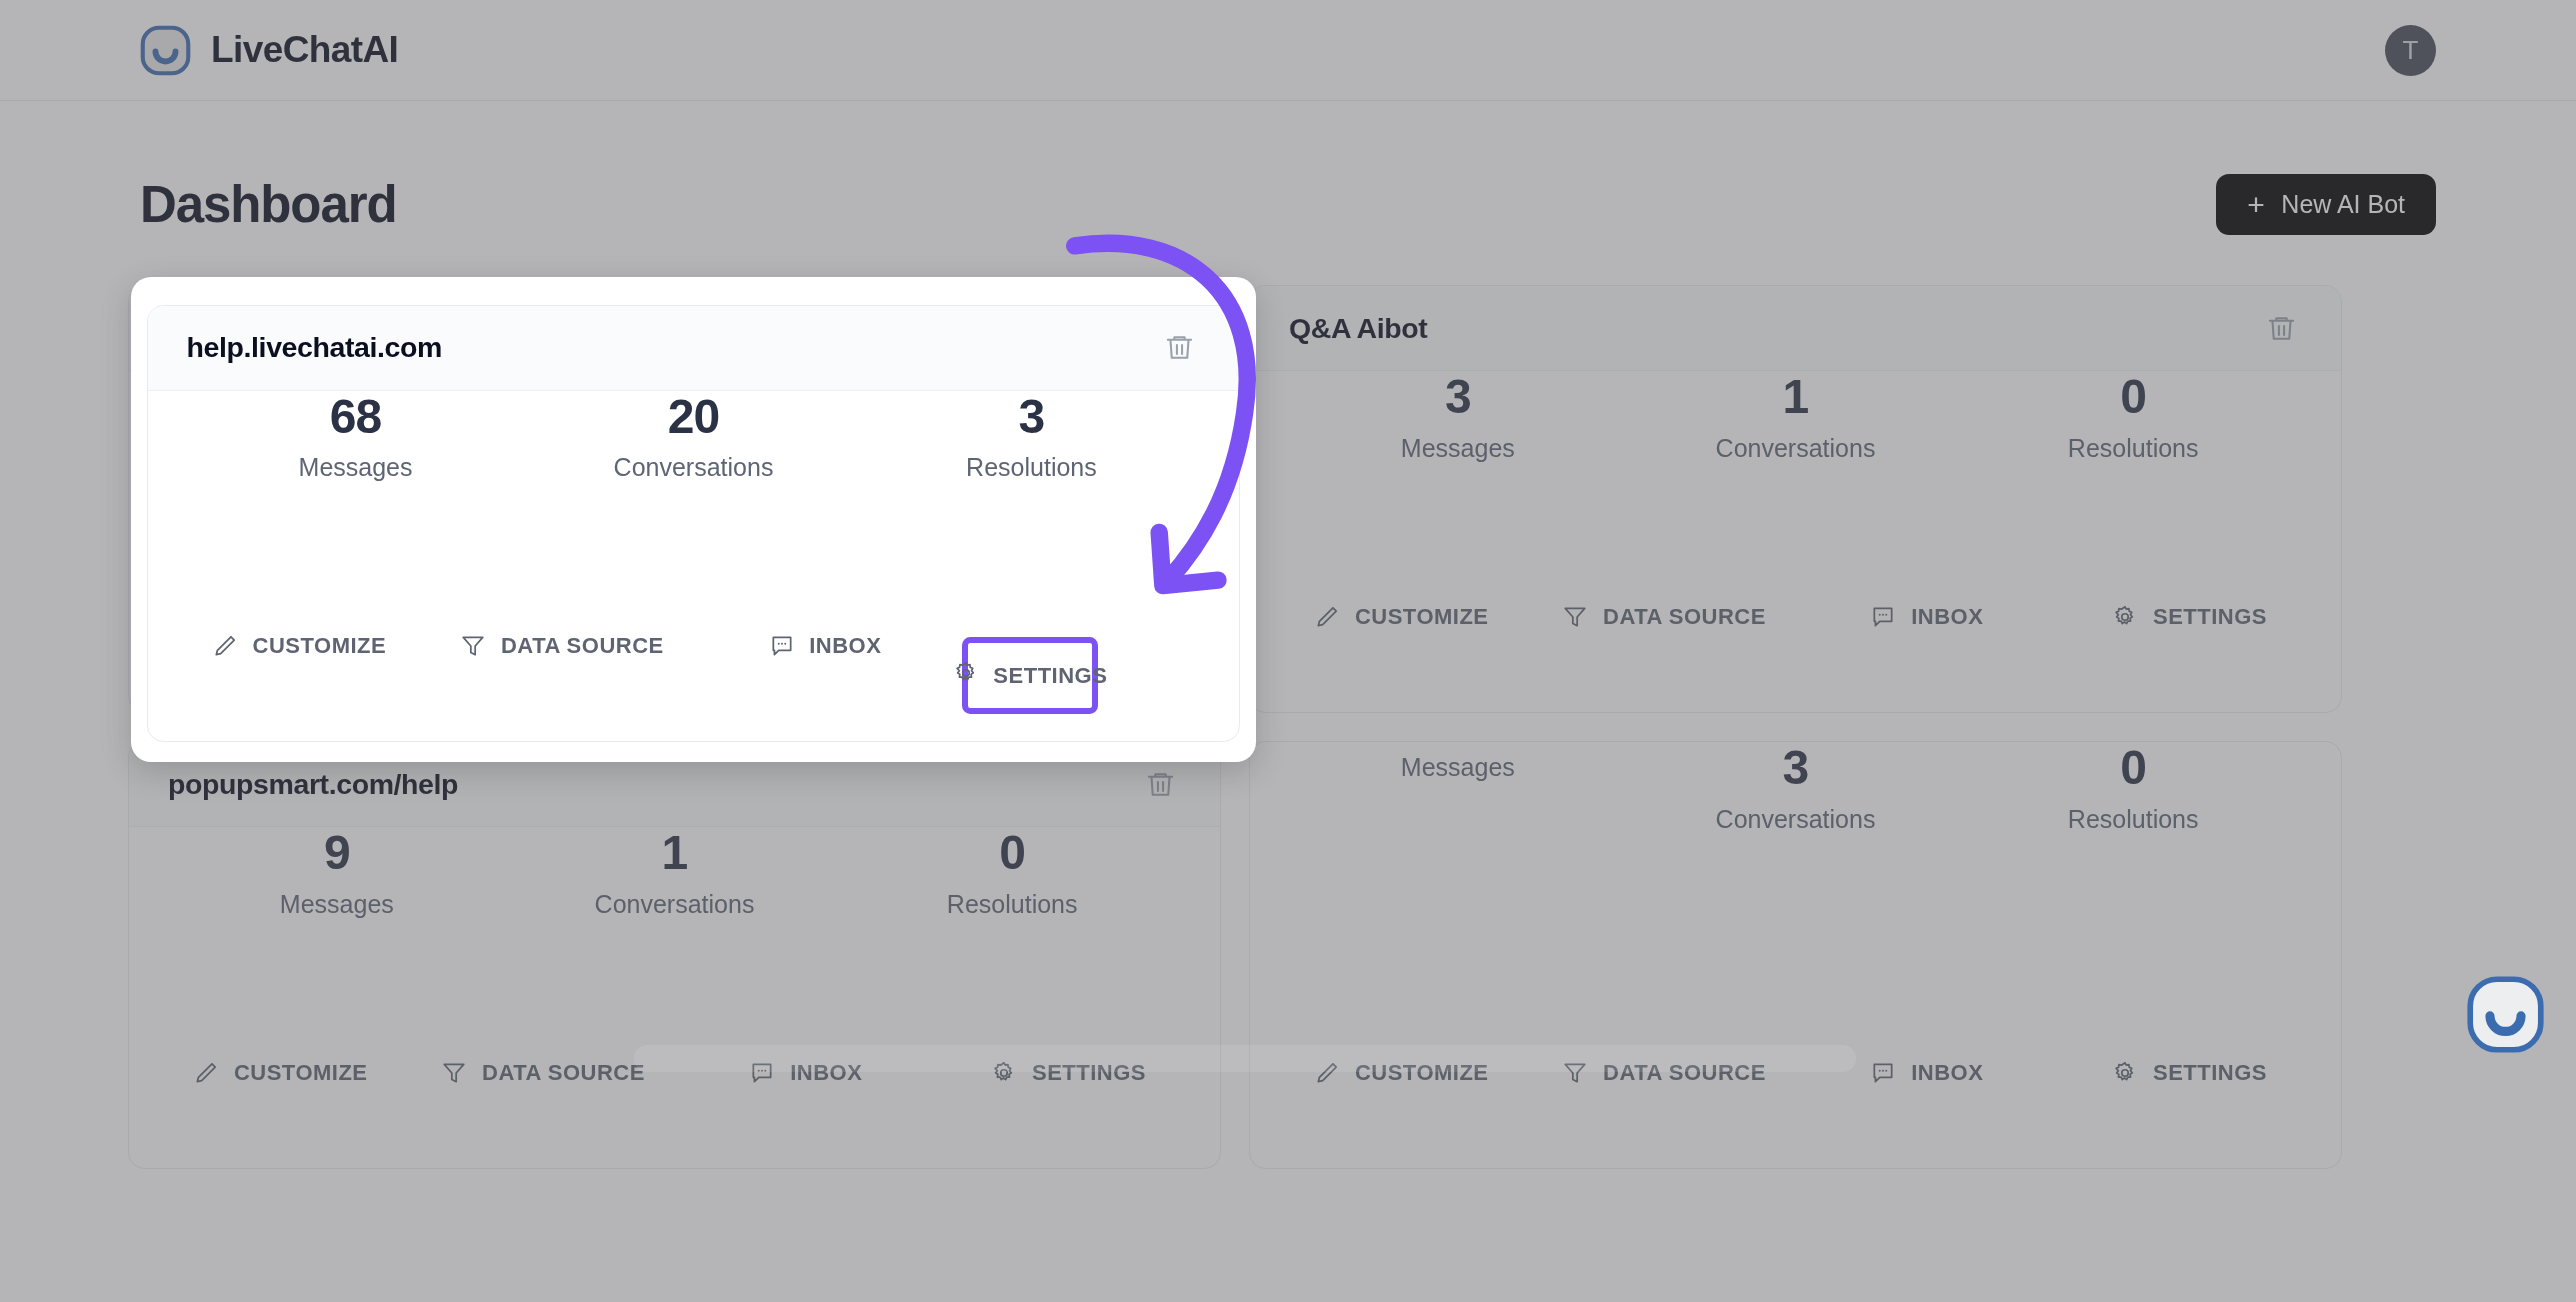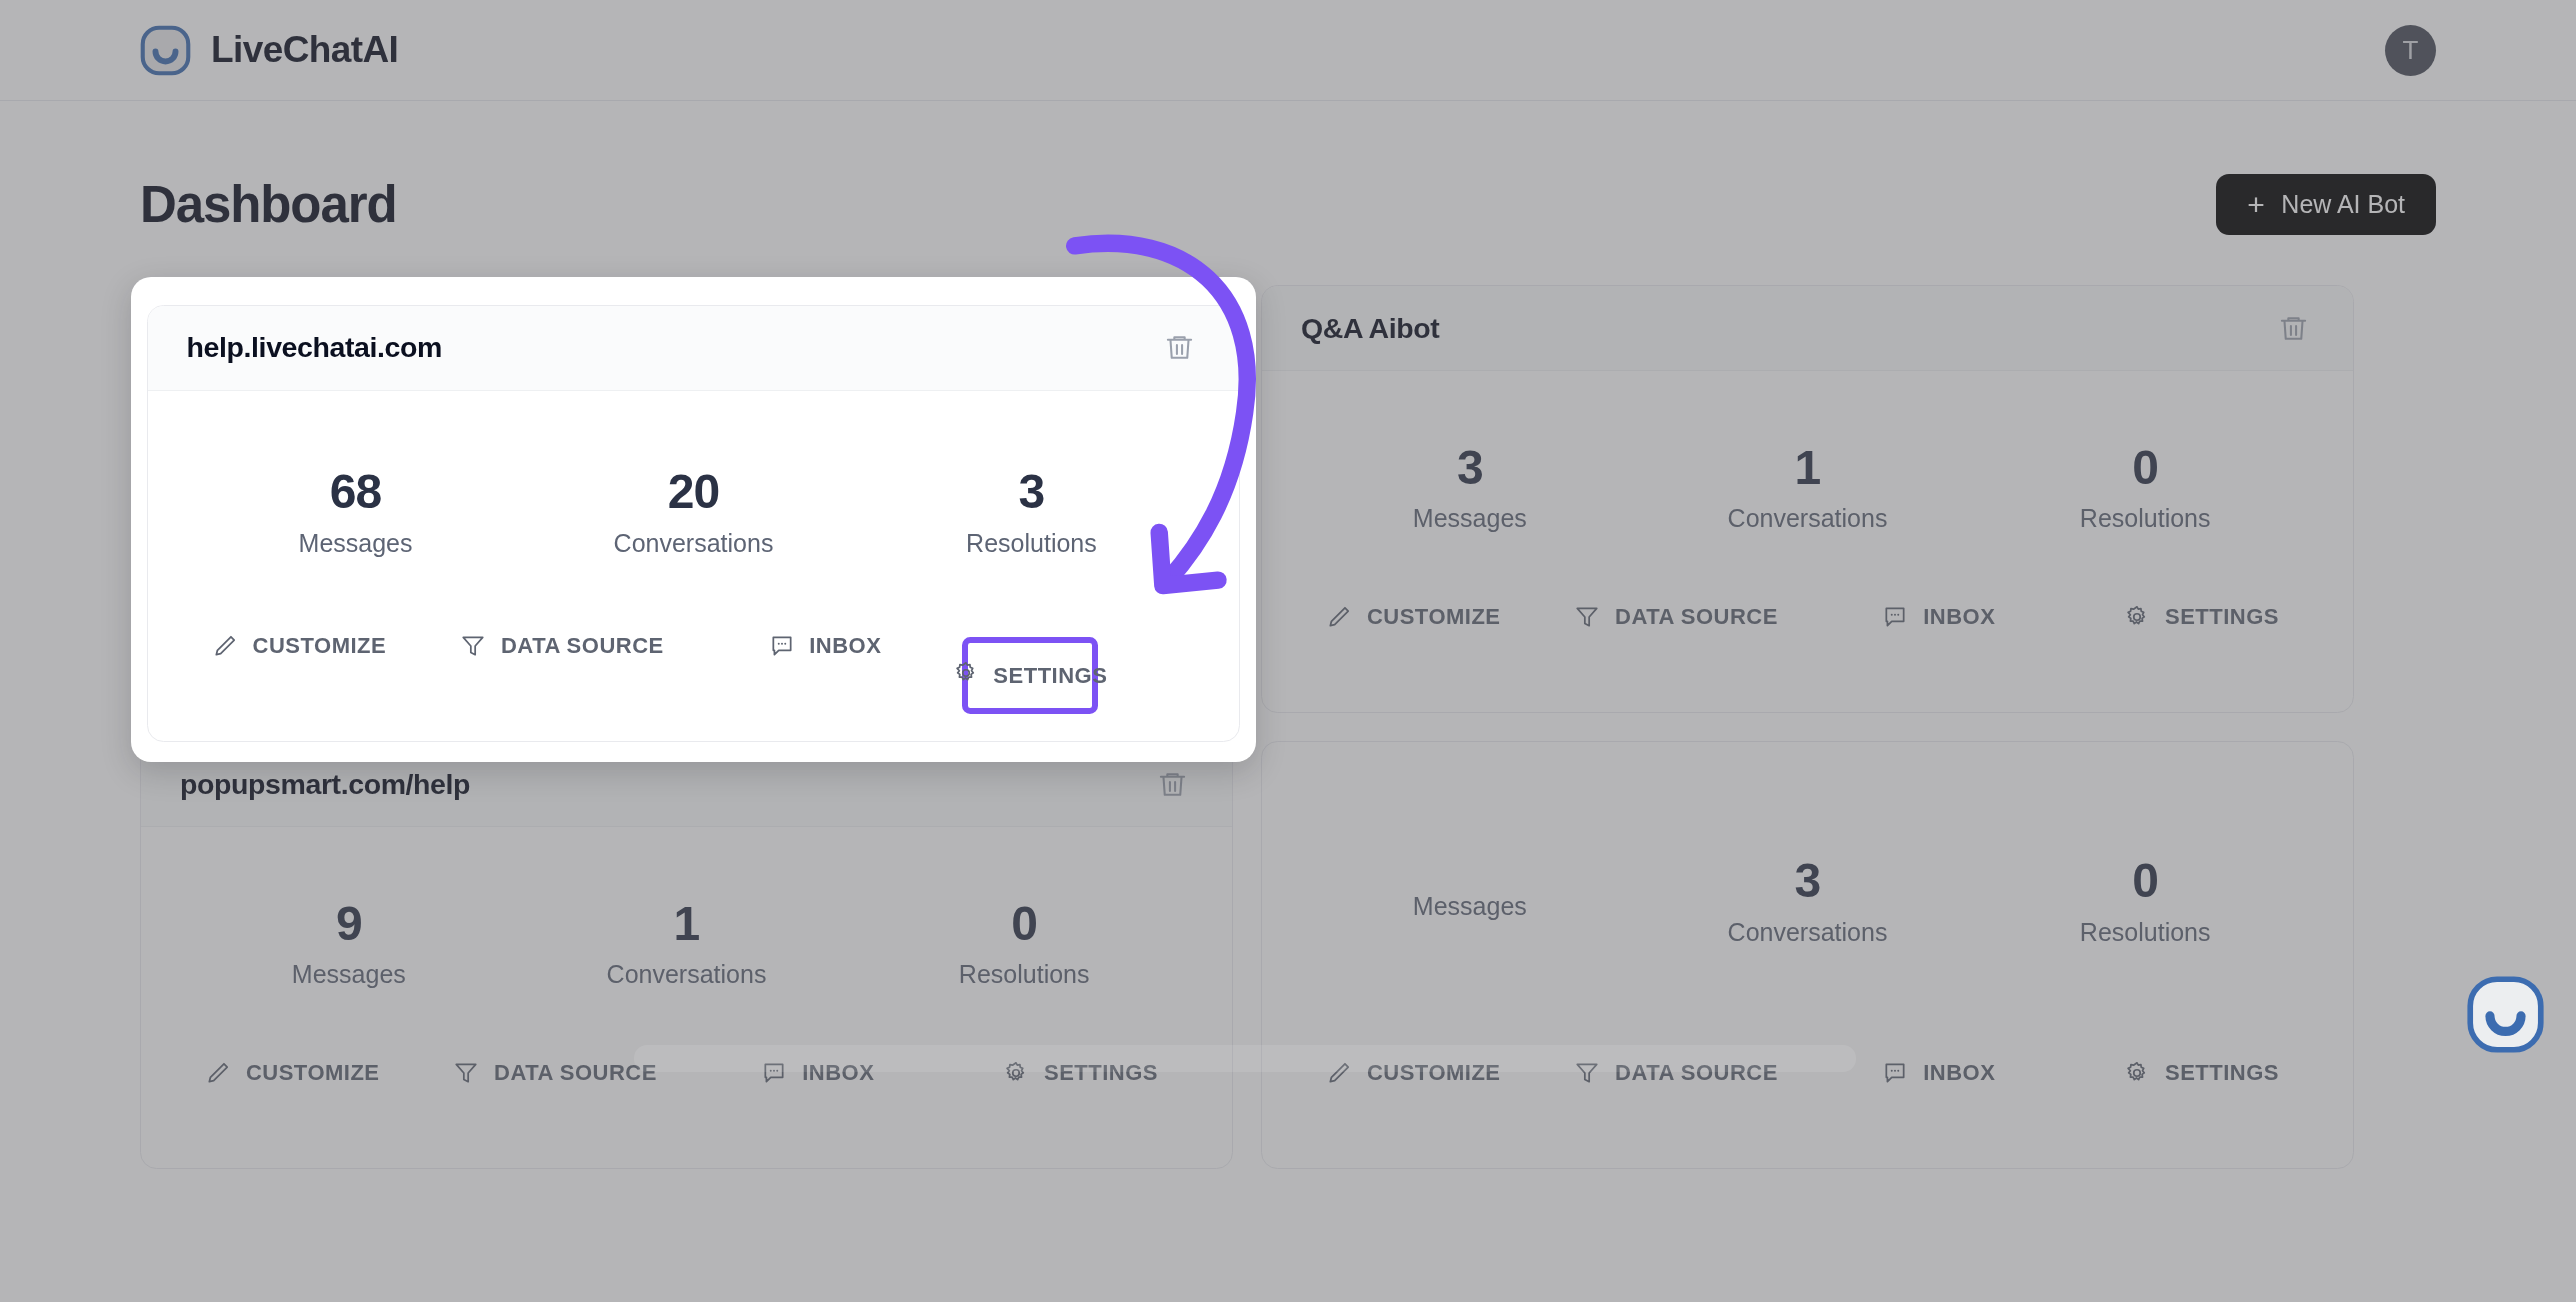--- a/index.html
+++ b/index.html
@@ -49,21 +49,21 @@
     height:61px; padding:0 31px;
     display:flex; align-items:center; gap:16.5px;
     font-size:25px; font-weight:500;
     font-family:"Liberation Sans", sans-serif;
     cursor:pointer;
   }
   .new-bot-btn .plus { font-size:30px; font-weight:300; line-height:1; }
 
   
   .grid {
-    position:absolute; left:140px; top:184px;
+    position:absolute; left:128px; top:184px;
     width:2297px;
     display:grid; grid-template-columns: 1093px 1093px;
     column-gap:40px; row-gap:24px;gap:28px;
   }
   .bot-card {
     background:#ffffff;
     border:0.9px solid #e9eaee;
     border-radius:16.5px;
     overflow:hidden;
     height:428px;
@@ -72,21 +72,21 @@
   .card-head {
     height:85px; background:#fafbfc;
     border-bottom:0.9px solid #eef0f2;
     display:flex; align-items:center; justify-content:space-between;
     padding:0 39px;
   }
   .card-title { font-size:28.5px; font-weight:700; color:#0b1020; letter-spacing:-0.4px; }
   .trash-btn { background:none; border:none; cursor:pointer; line-height:0; padding:5.5px; }
 
   .stats {
-    flex:1; display:flex; align-items:center;
+    flex:1; display:flex; align-items:flex-start;
     padding: 0 39px;
   }
   .stat { flex:1; text-align:center; }
   .stat-value { font-size:48px; font-weight:700; color:#2b3245; line-height:1.08; letter-spacing:-0.9px; }
   .stat-label { font-size:25px; color:#5d6474; margin-top:11px; }
 
   .actions {
     display:flex; align-items:flex-start;
     height:108px; padding:0 20px 13px 20px;
   }

